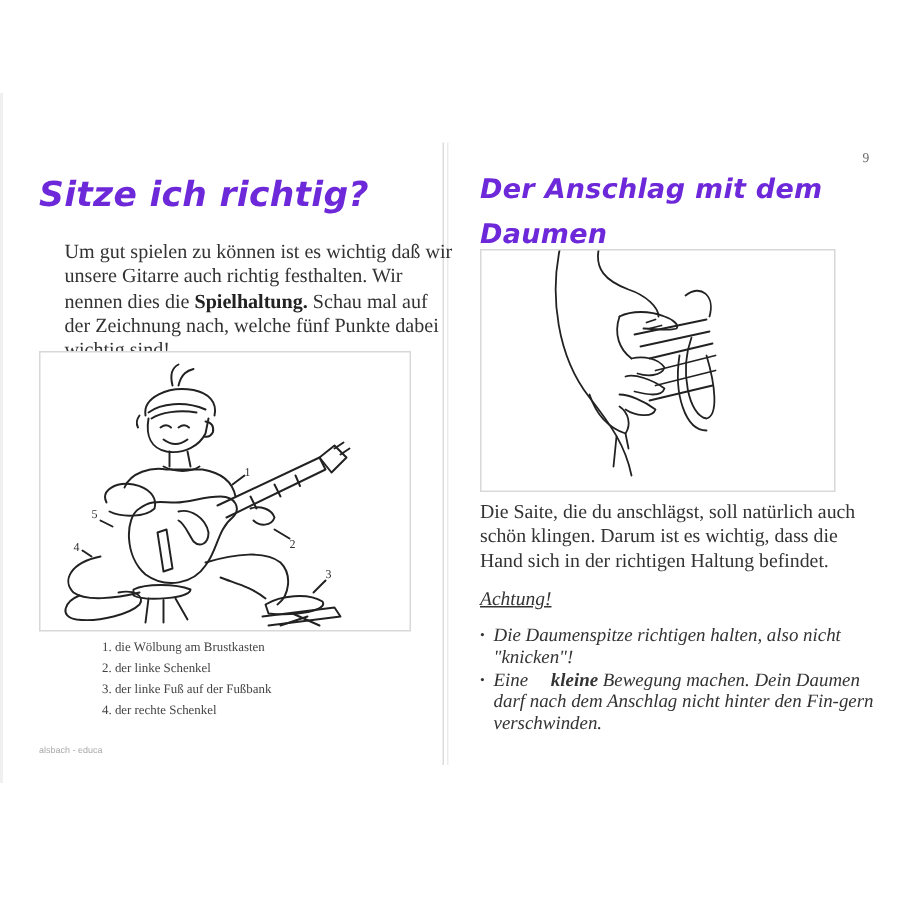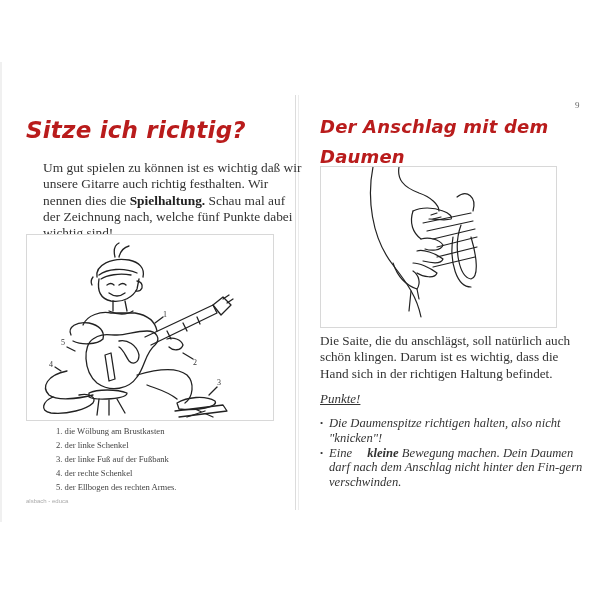--- a/index.html
+++ b/index.html
@@ -7,41 +7,41 @@
     width: 600px; height: 600px; background: #ffffff; position: relative; overflow: hidden;
     font-family: "DejaVu Serif", serif; color: #333333;
   }
   .spread { position: absolute; inset: 0; }
   .page-edge-left { position: absolute; left: 0; top: 62px; width: 2px; height: 460px; background: #f0f0f0; }
   .divider { position: absolute; left: 295px; top: 95px; width: 1px; height: 415px; background: #dcdcdc; }
   .divider2 { position: absolute; left: 298px; top: 95px; width: 1px; height: 415px; background: #ececec; }
 
   .heading {
     position: absolute; font-family: "DejaVu Sans", sans-serif; font-style: italic; font-weight: bold;
-    color: #b91c1c; letter-spacing: 0.2px;
+    color: #6d28d9; letter-spacing: 0.2px;
   }
   .h-left { left: 26px; top: 117px; font-size: 23px; }
   .h-right { left: 320px; top: 112px; font-size: 18px; line-height: 30px; width: 250px; }
 
   .body-text {
     position: absolute; font-family: "Liberation Serif", serif; font-size: 13.4px; line-height: 16.3px; color: #333;
   }
   .body-left { left: 26px; top: 160px; width: 260px; margin-left: 17px; }
   .body-right { left: 320px; top: 333px; width: 260px; font-size: 13.2px; }
   .body-text b { font-weight: bold; color: #222; }
 
   .figure {
     position: absolute; border: 1px solid #d8d8d8; background: #fff;
   }
   .fig-left { left: 26px; top: 234px; width: 246px; height: 185px; }
   .fig-right { left: 320px; top: 166px; width: 235px; height: 160px; }
   .figure svg { position: absolute; left: 0; top: 0; }
 
   .numlist {
-    position: absolute; left: 56px; top: 424px; width: 220px; margin: 0; padding: 0; list-style: none;
+    position: absolute; left: 68px; top: 424px; width: 220px; margin: 0; padding: 0; list-style: none;
     font-family: "Liberation Serif", serif; font-size: 8.6px; line-height: 14px; color: #444;
   }
   .footer-left {
     position: absolute; left: 26px; top: 498px; font-family: "Liberation Sans", sans-serif; font-size: 6px; color: #aaa;
   }
   .page-number {
     position: absolute; left: 575px; top: 100px; font-family: "Liberation Serif", serif; font-size: 9px; color: #666;
   }
   .achtung {
     position: absolute; left: 320px; top: 391px; font-family: "Liberation Serif", serif; font-style: italic; font-size: 13px;
@@ -126,21 +126,20 @@
         <text x="34" y="110">5</text>
       </g>
     </svg>
   </div>
 
   <ul class="numlist">
     <li>1. die Wölbung am Brustkasten</li>
     <li>2. der linke Schenkel</li>
     <li>3. der linke Fuß auf der Fußbank</li>
     <li>4. der rechte Schenkel</li>
-    <li>5. der Ellbogen des rechten Armes.</li>
   </ul>
 
   <div class="footer-left">alsbach - educa</div>
 
   <div class="page-number">9</div>
   <div class="heading h-right">Der Anschlag mit dem Daumen</div>
 
   <div class="figure fig-right">
     <svg width="235" height="160" viewBox="0 0 235 160">
       <g fill="none" stroke="#222" stroke-width="1.2" stroke-linecap="round" stroke-linejoin="round">
@@ -166,19 +165,19 @@
 
         <path d="M136 30 C 146 22, 156 30, 152 44"></path>
         <path d="M140 58 C 132 80, 138 110, 150 112 C 158 110, 156 90, 150 70"></path>
         <path d="M132 70 C 128 96, 136 120, 150 120"></path>
       </g>
     </svg>
   </div>
 
   <div class="body-text body-right">Die Saite, die du anschlägst, soll natürlich auch schön klingen. Darum ist es wichtig, dass die Hand sich in der richtigen Haltung befindet.</div>
 
-  <div class="achtung">Punkte!</div>
+  <div class="achtung">Achtung!</div>
 
   <ul class="bullets">
     <li><span class="dot">•</span><span>Die Daumenspitze richtigen halten, also nicht "knicken"!</span></li>
     <li><span class="dot">•</span><span>Eine </span><b>kleine</b><span> Bewegung machen. Dein Daumen darf nach dem Anschlag nicht hinter den Fin-gern verschwinden.</span></li>
   </ul>
 </div>
 
 </body></html>

